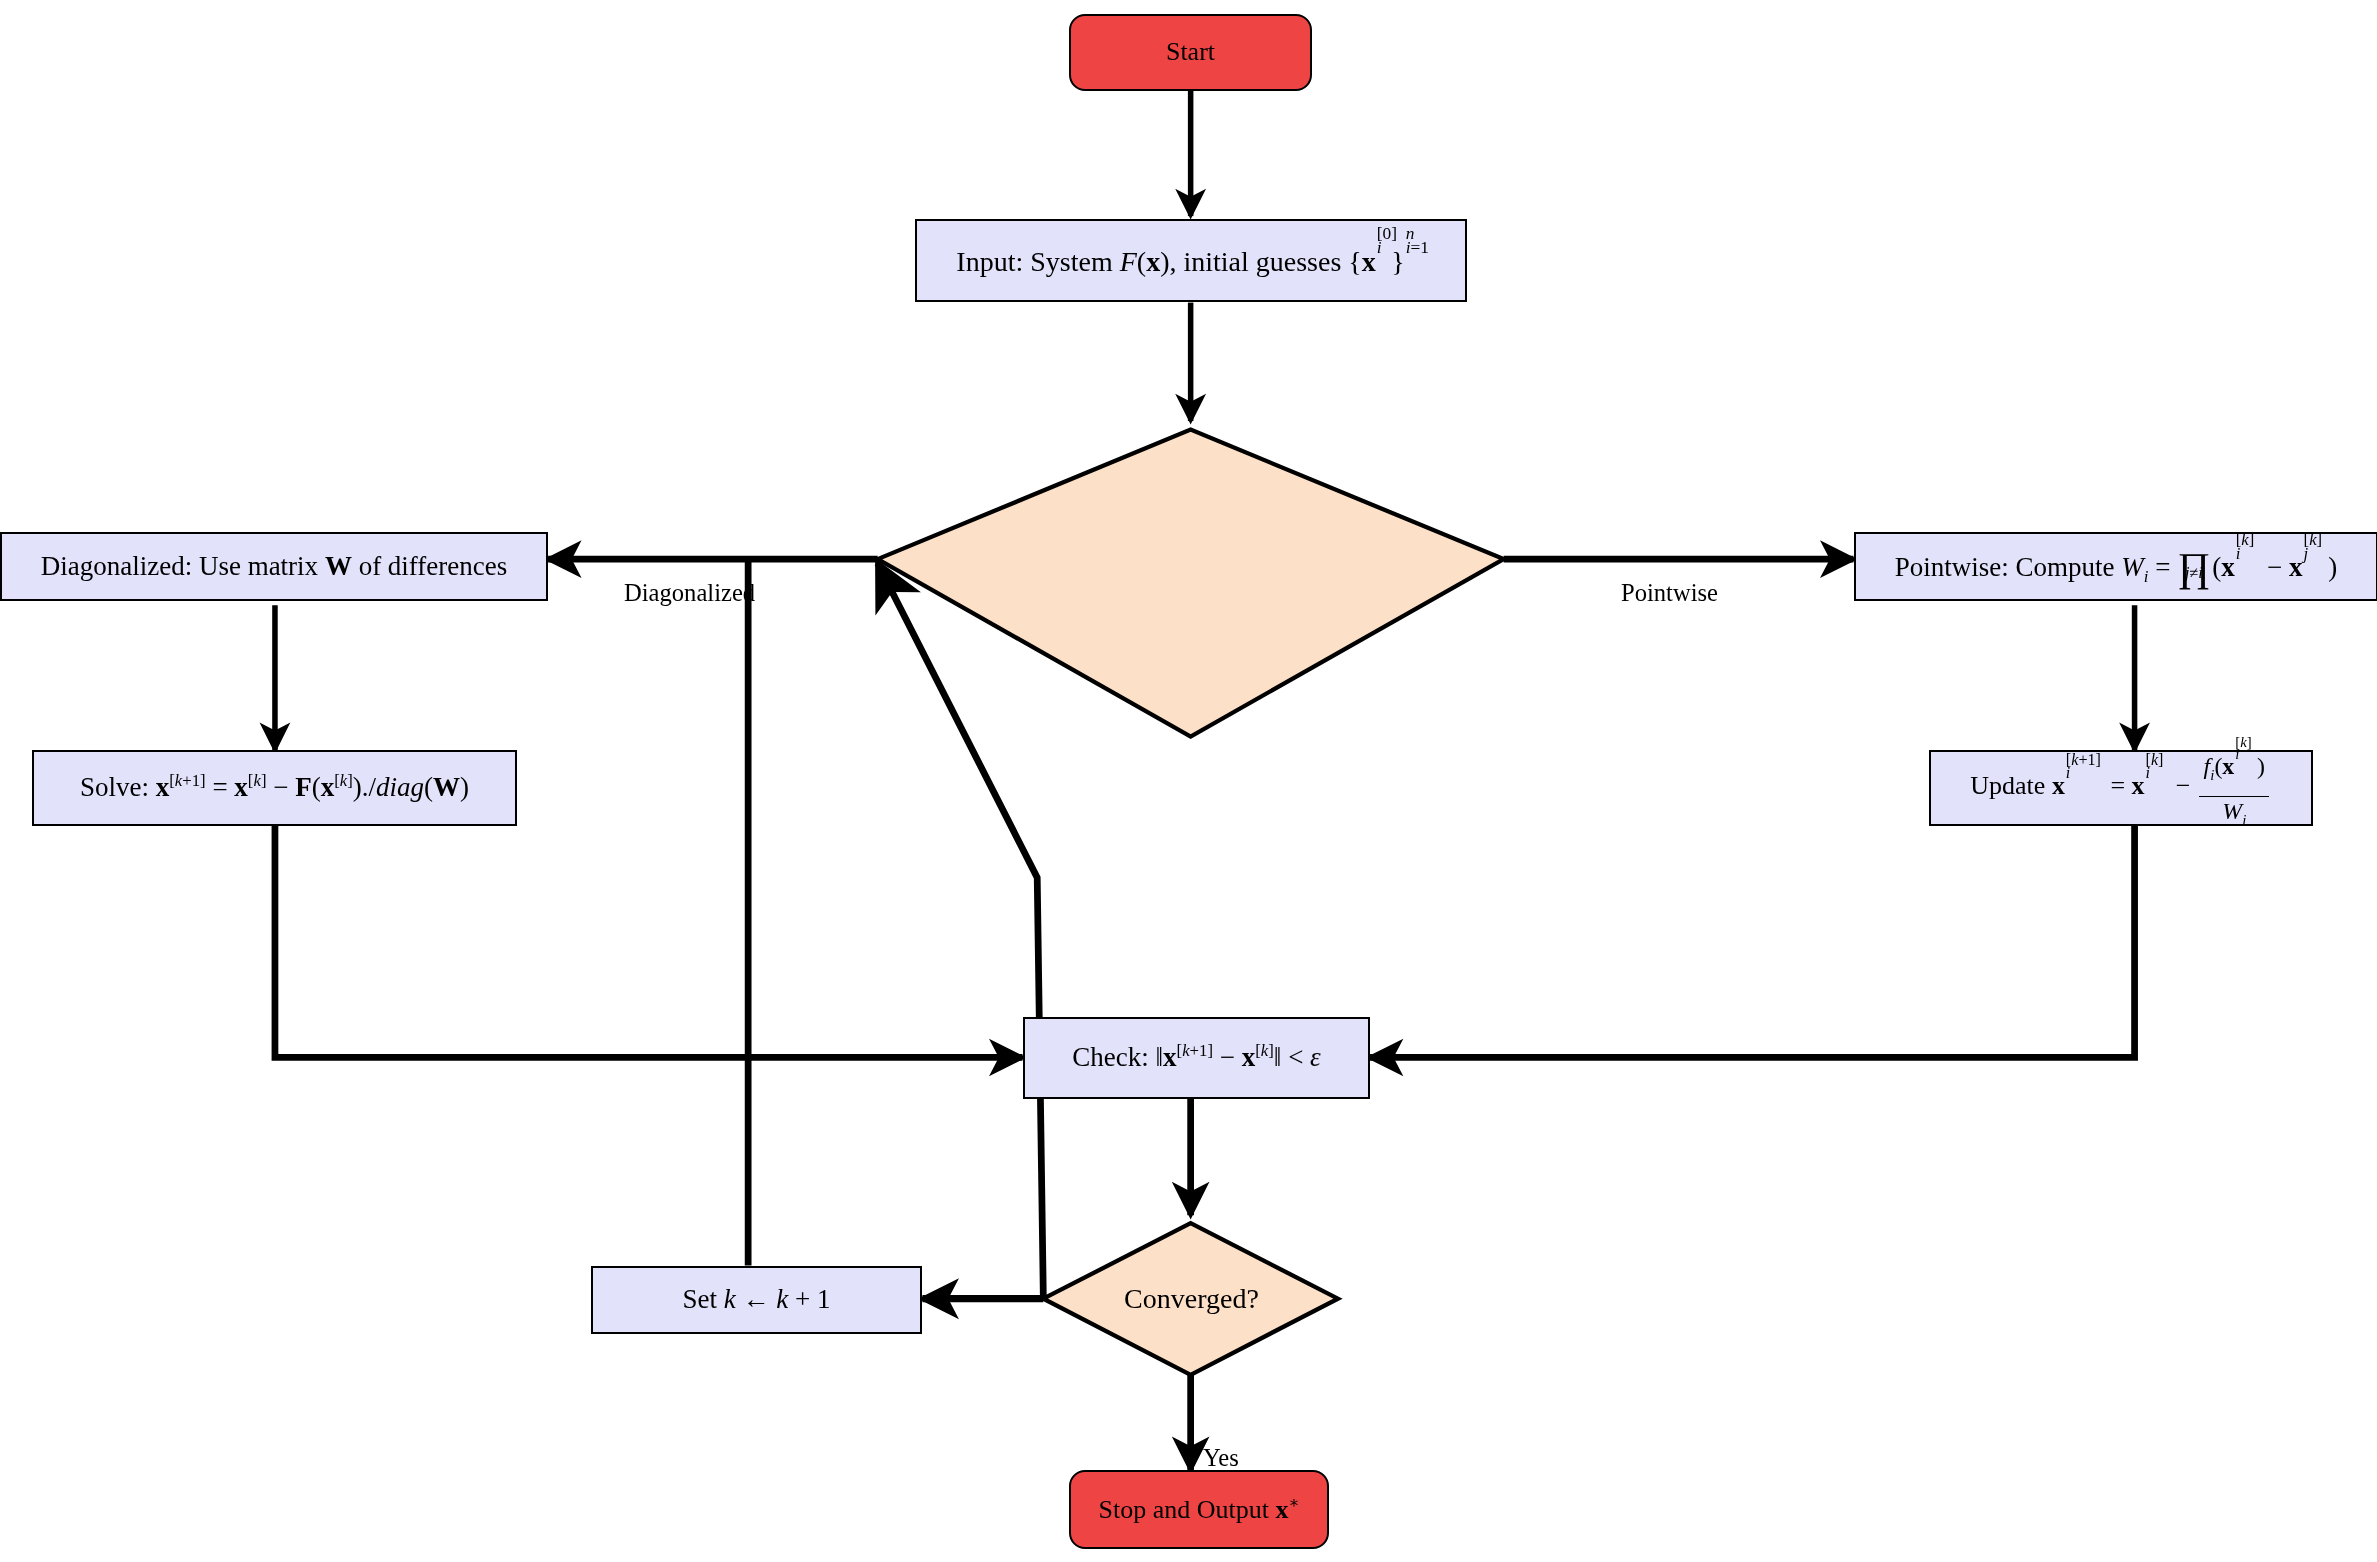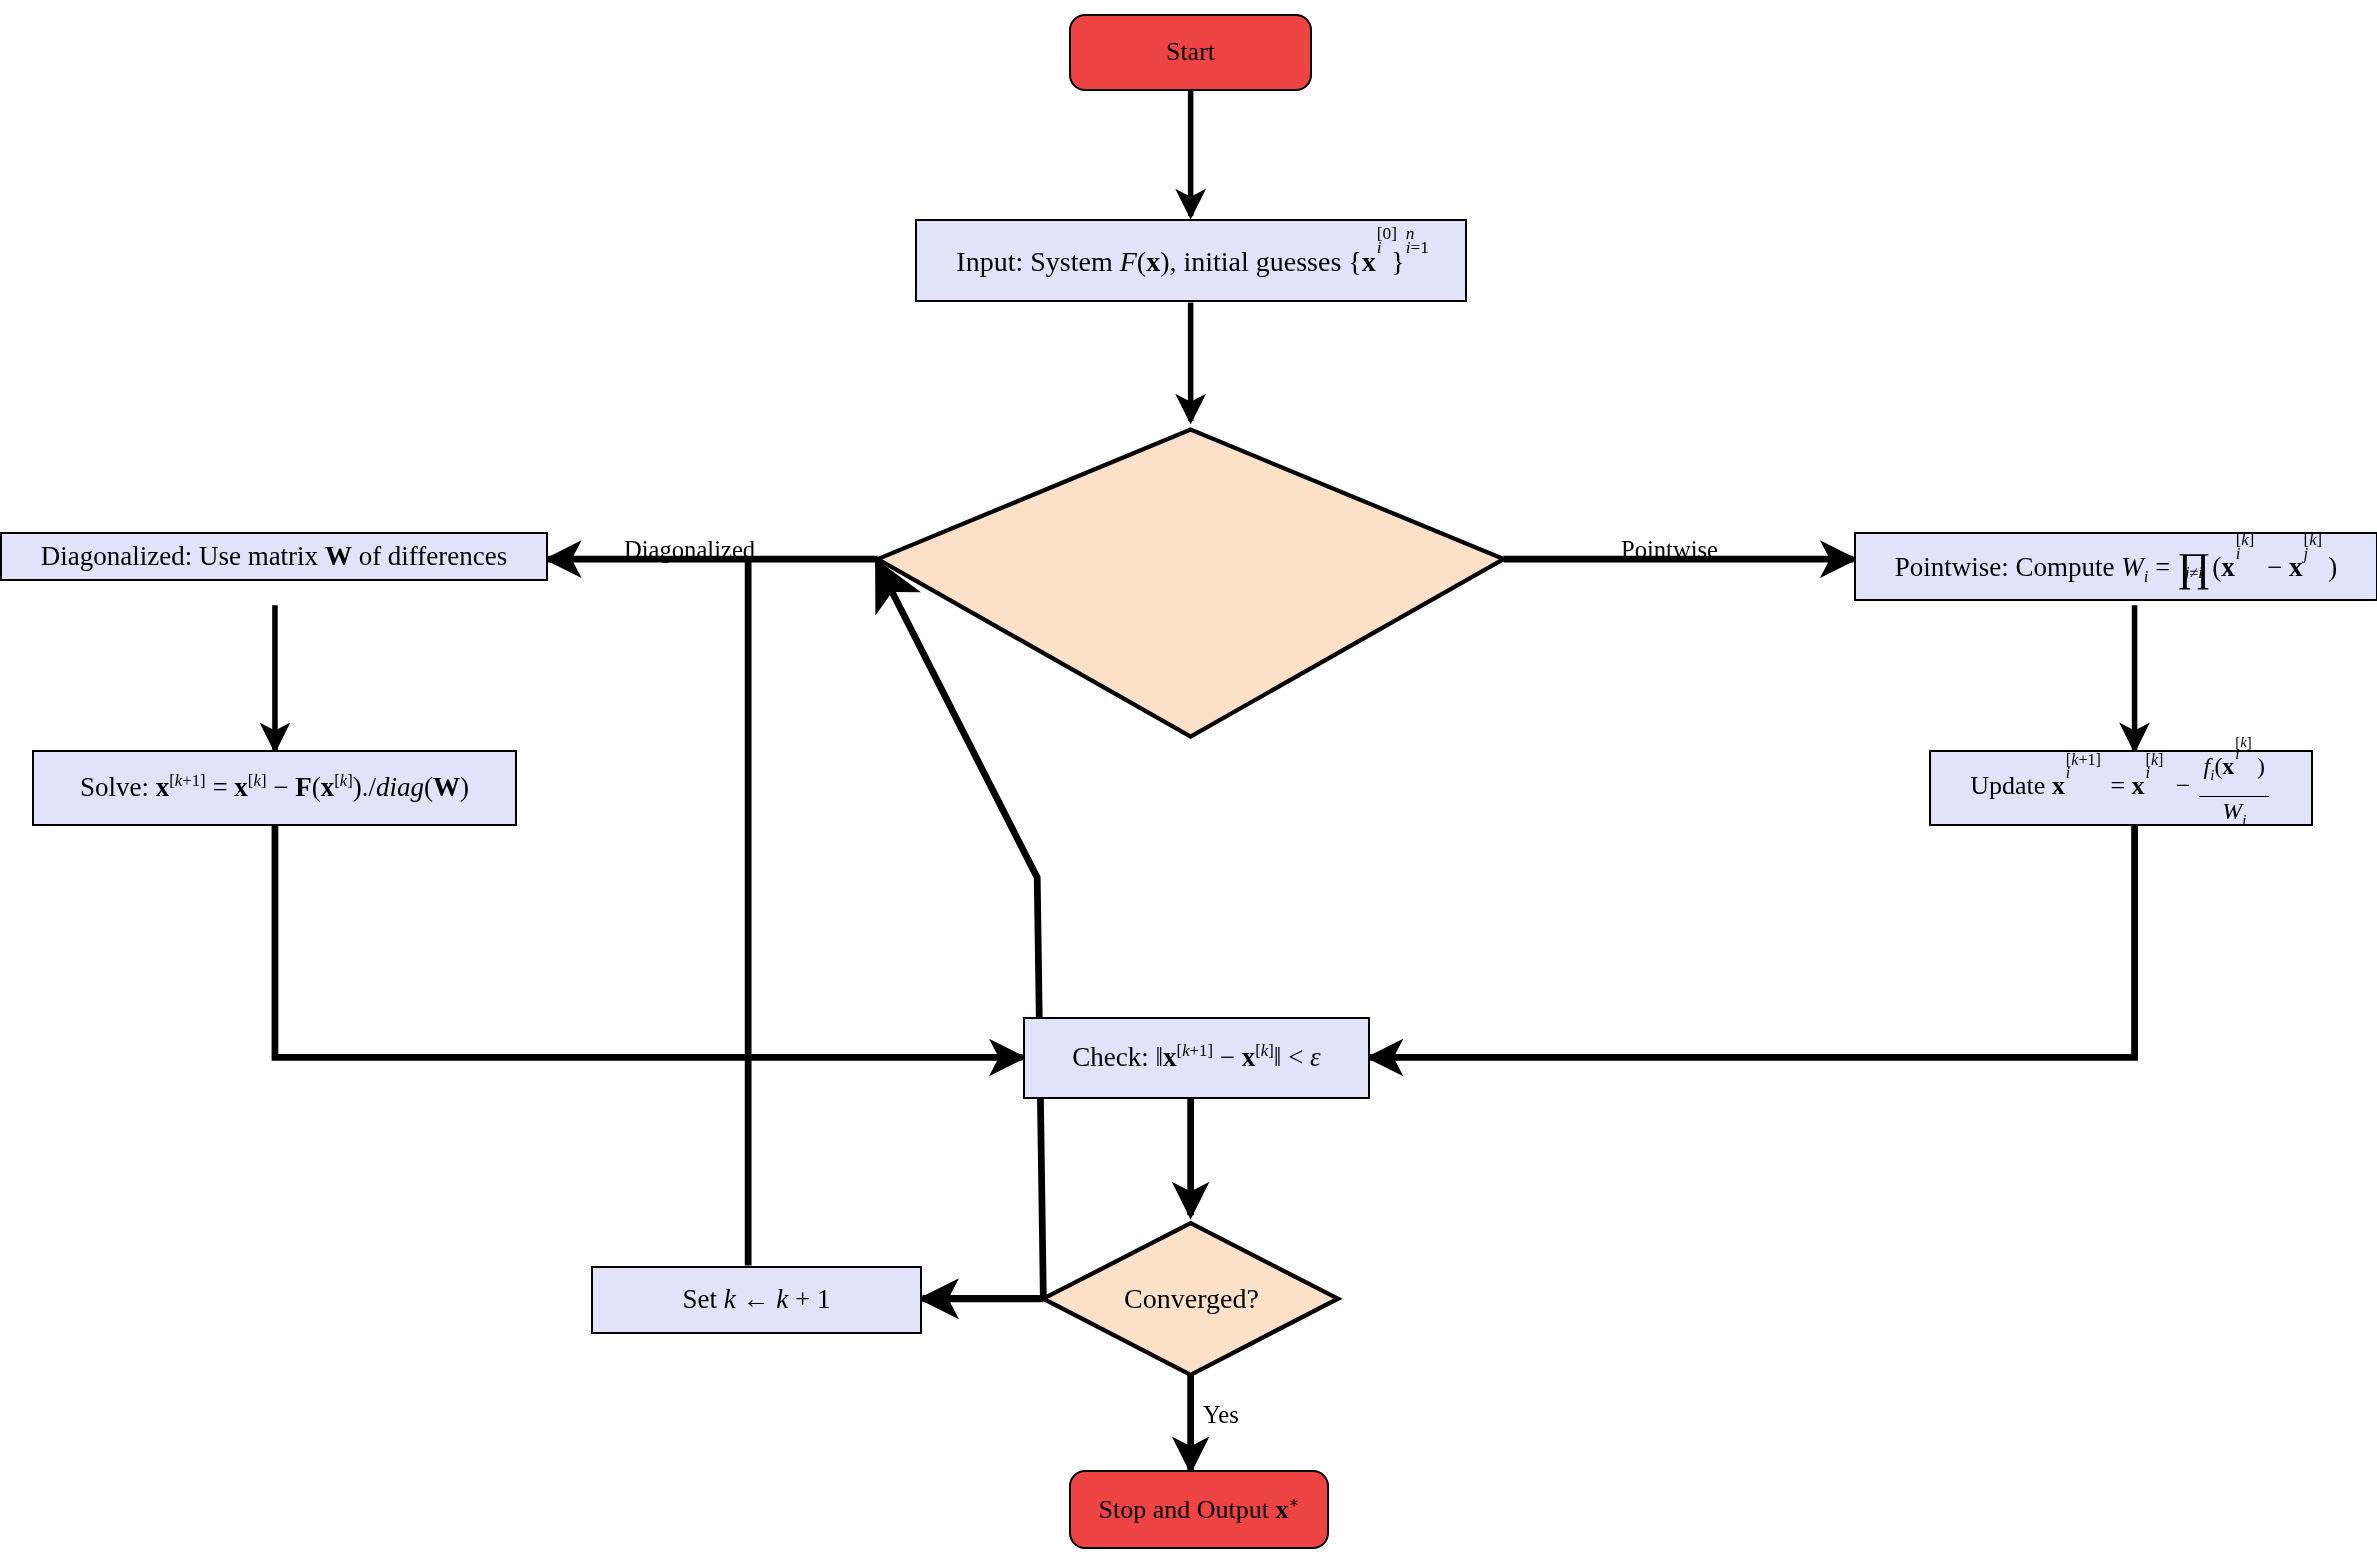--- a/index.html
+++ b/index.html
@@ -47,20 +47,21 @@
   }
   .dec-label {
     position: relative;
     z-index: 3;
   }
   .edge-label {
     position: absolute;
     color: #000000;
     white-space: nowrap;
     z-index: 4;
+    margin-top: 43px;
   }
   
   .mi { font-style: italic; }
   .mb { font-weight: bold; font-style: normal; }
   sup, sub {
     font-size: 0.62em;
     line-height: 0;
   }
   sup { vertical-align: super; }
   sub { vertical-align: sub; }
@@ -161,21 +162,21 @@
   </div>
 
   <div class="node node-proc" style="left:915px; top:219px; width:552px; height:83px; font-size:28px;">
     <span>
       Input: System <span class="mi">F</span>(<span class="mb">x</span>), initial guesses
       {<span class="mb">x</span><span class="subsup"><sup>[0]</sup><sub class="mi">i</sub></span><span style="display:inline-block;width:0.55em"></span>}<span class="subsup"><sup class="mi">n</sup><sub><span class="mi">i</span>=1</sub></span><span style="display:inline-block;width:0.75em"></span>
     </span>
   </div>
 
 
-  <div class="node node-proc" style="left:0px; top:532px; width:548px; height:49px; font-size:27px;">
+  <div class="node node-proc" style="left:0px; top:532px; width:548px; height:69px; font-size:27px;">
     <span>
       Diagonalized: Use matrix <span class="mb">W</span> of differences
     </span>
   </div>
 
   <div class="node node-proc" style="left:32px; top:750px; width:485px; height:76px; font-size:27px;">
     <span>
       Solve: <span class="mb">x</span><sup>[<span class="mi">k</span>+1]</sup> = <span class="mb">x</span><sup>[<span class="mi">k</span>]</sup> − <span class="mb">F</span>(<span class="mb">x</span><sup>[<span class="mi">k</span>]</sup>)./<span class="mi">diag</span>(<span class="mb">W</span>)
     </span>
   </div>

